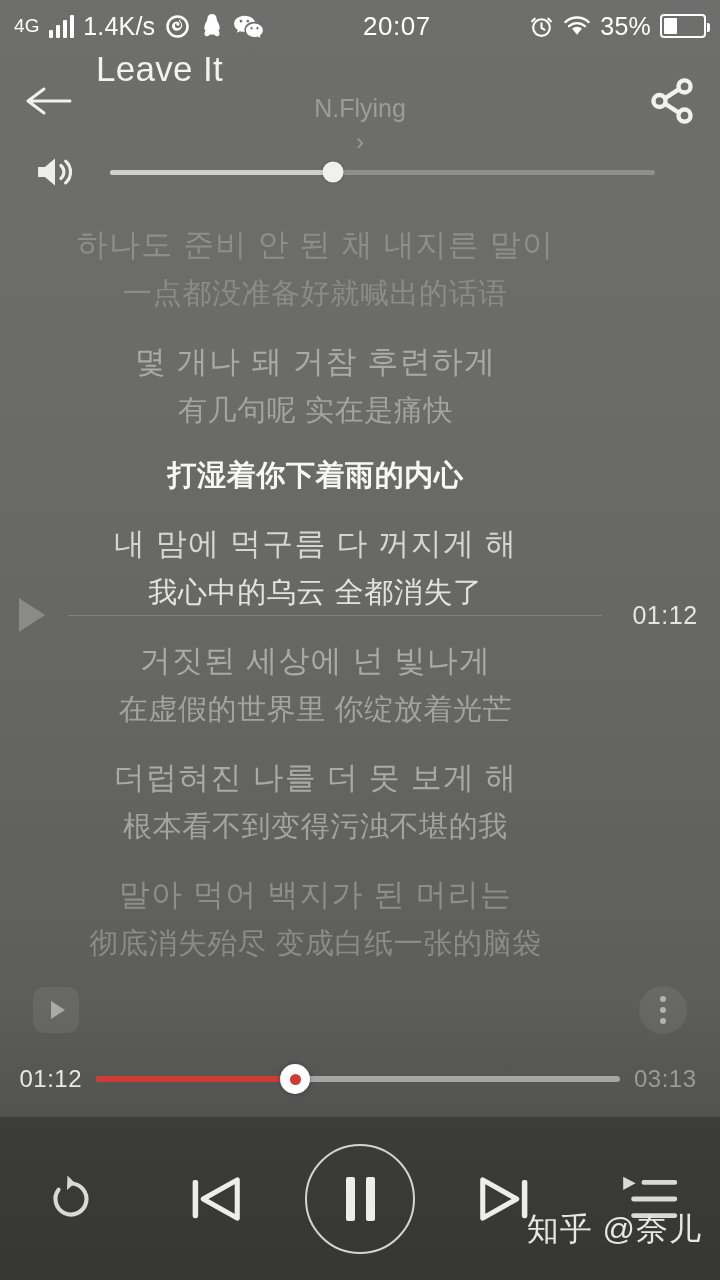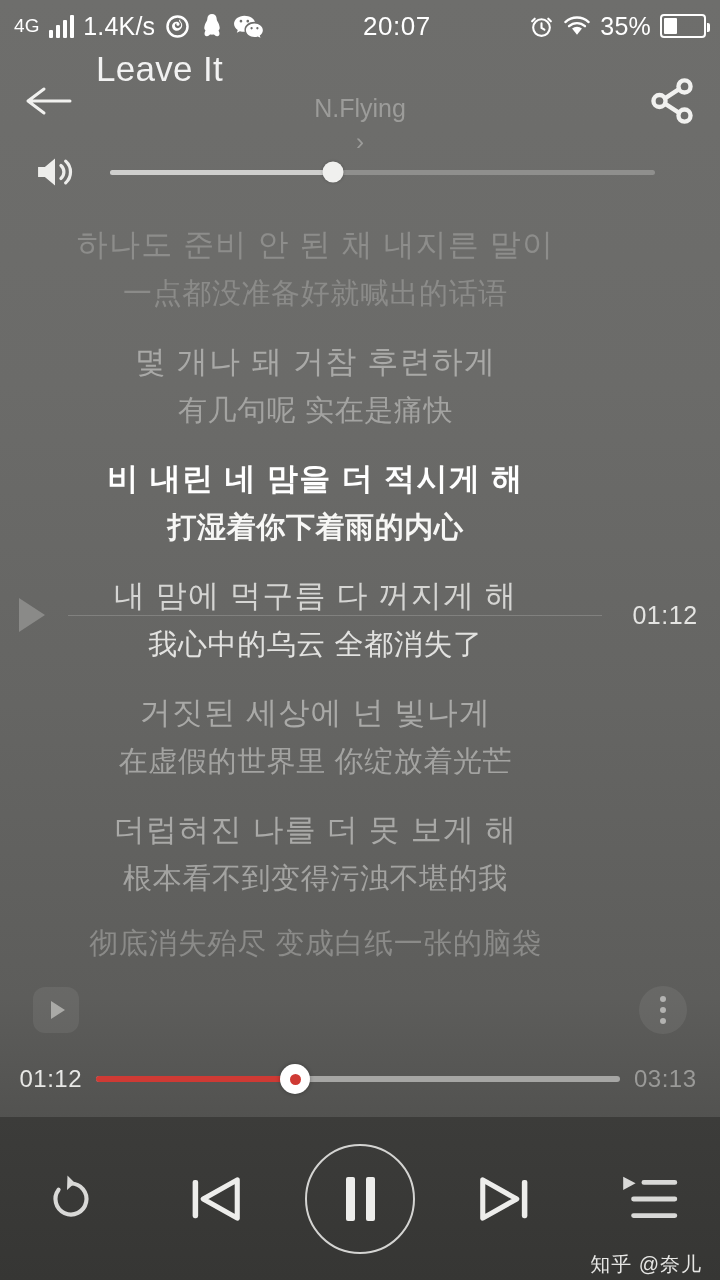--- a/index.html
+++ b/index.html
@@ -189,22 +189,22 @@
   .ctl { flex:1 1 0; display:flex; align-items:center; justify-content:center; height:163px; }
   #play-pause-btn {
     width:110px; height:110px; border-radius:50%;
     border:2.5px solid #d4d4d2;
     display:flex; align-items:center; justify-content:center; gap:11px;
   }
   #play-pause-btn .bar { width:9px; height:44px; background:#ededeb; border-radius:2px; }
 
   
   #watermark {
-    position:absolute; right:18px; bottom:2px;
-    color:#e6e6e4; font-size:20px; letter-spacing:1px;
+    position:absolute; right:18px; bottom:28px;
+    color:#e6e6e4; font-size:32px; letter-spacing:1px;
     font-family:"Liberation Sans","DejaVu Sans",sans-serif;
     margin-left:24px;
   }
 </style>
 </head>
 <body>
 
 <div id="screen">
 
   <div id="statusbar">
@@ -300,36 +300,36 @@
   <div id="lyrics">
       <div class="stanza dim">
         <div class="ly-orig">하나도 준비 안 된 채 내지른 말이</div>
         <div class="ly-trans">一点都没准备好就喊出的话语</div>
       </div>
       <div class="stanza">
         <div class="ly-orig">몇 개나 돼 거참 후련하게</div>
         <div class="ly-trans">有几句呢 实在是痛快</div>
       </div>
       <div class="stanza active">
-        <div class="ly-orig">비 내린 네 맘을 더 적시게 해</div>
         <div class="ly-trans">打湿着你下着雨的内心</div>
       </div>
       <div class="stanza next">
         <div class="ly-orig">내 맘에 먹구름 다 꺼지게 해</div>
         <div class="ly-trans">我心中的乌云 全都消失了</div>
       </div>
       <div class="stanza">
         <div class="ly-orig">거짓된 세상에 넌 빛나게</div>
         <div class="ly-trans">在虚假的世界里 你绽放着光芒</div>
       </div>
       <div class="stanza">
         <div class="ly-orig">더럽혀진 나를 더 못 보게 해</div>
         <div class="ly-trans">根本看不到变得污浊不堪的我</div>
       </div>
       <div class="stanza dim">
+        <div class="ly-orig">말아 먹어 백지가 된 머리는</div>
         <div class="ly-trans">彻底消失殆尽 变成白纸一张的脑袋</div>
       </div>
     </div>
 
   <div id="seek-indicator">
     <div id="seek-play">
       <span class="tri"></span>
     </div>
     <div id="seek-line"></div>
     <div id="seek-time">01:12</div>

